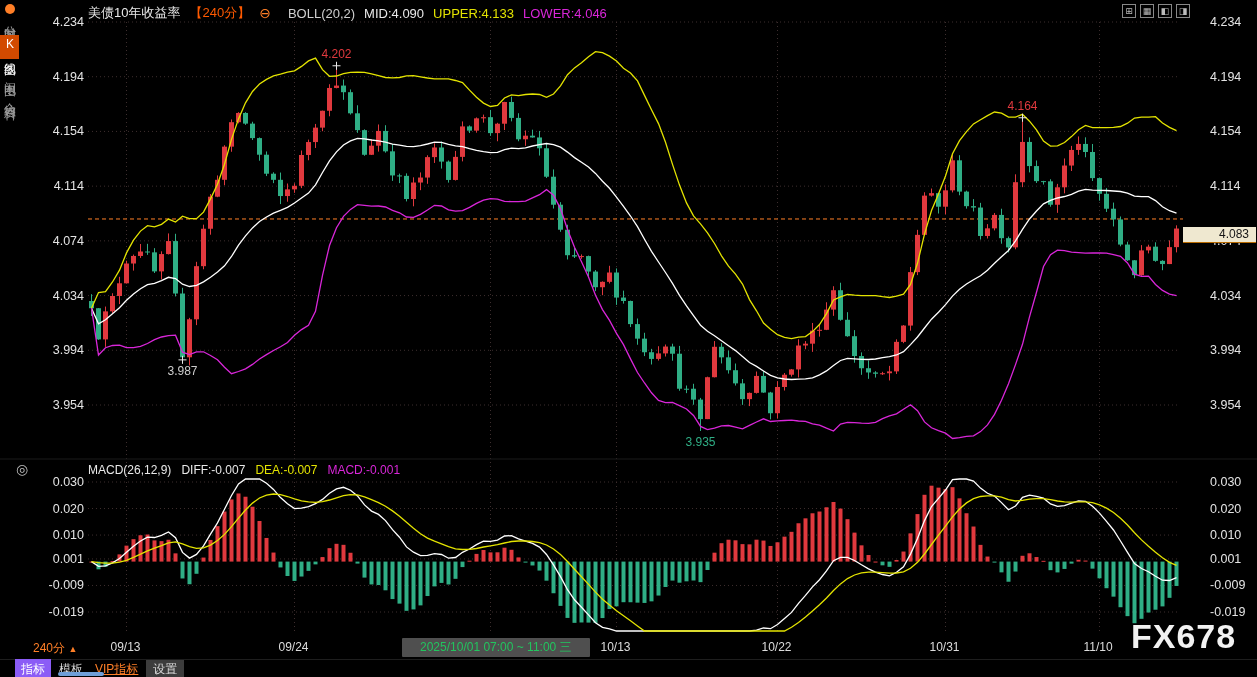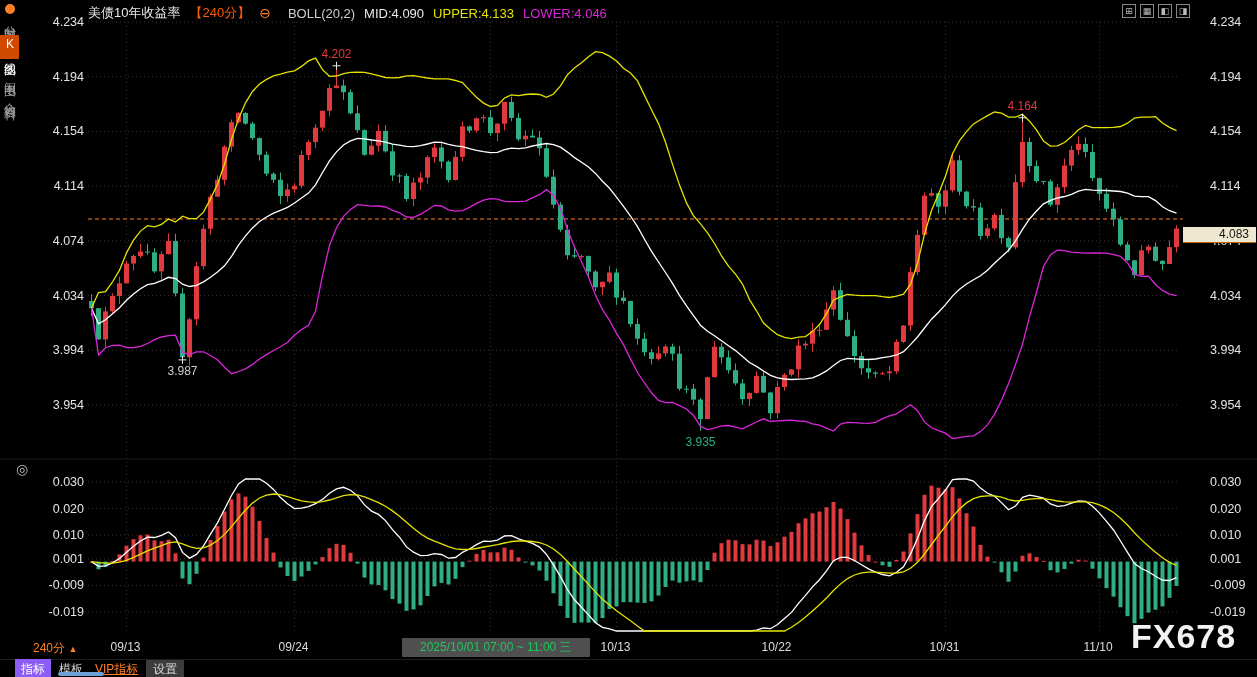--- a/index.html
+++ b/index.html
@@ -625,20 +625,26 @@
     <span class="boll-lower">LOWER:4.046</span>
   </header>
 
   <div class="window-controls" id="window-controls">
       <div class="win-icon">⊞</div>
       <div class="win-icon">▦</div>
       <div class="win-icon">◧</div>
       <div class="win-icon">◨</div>
     </div>
 
+  <div class="macd-header">
+    <span class="w1">MACD(26,12,9)</span>
+    <span class="w1">DIFF:-0.007</span>
+    <span class="y1">DEA:-0.007</span>
+    <span class="m1">MACD:-0.001</span>
+  </div>
 
   <div class="pin">◎</div>
 
   <div class="price-box line" id="price-line-box" style="top: 210.971px; margin-top: 17px;">4.090</div>
   <div class="price-box last" id="price-last-box" style="top: 226.971px; padding-left: 36px;">4.083</div>
 
   <div class="time-axis" id="time-axis">
     <span class="period-label"><span>240分</span> <span class="arrow">▲</span></span>
     <span class="selected-info">2025/10/01 07:00 ~ 11:00 三</span>
   <span class="time-tick" style="left: 110.5px;">09/13</span>

